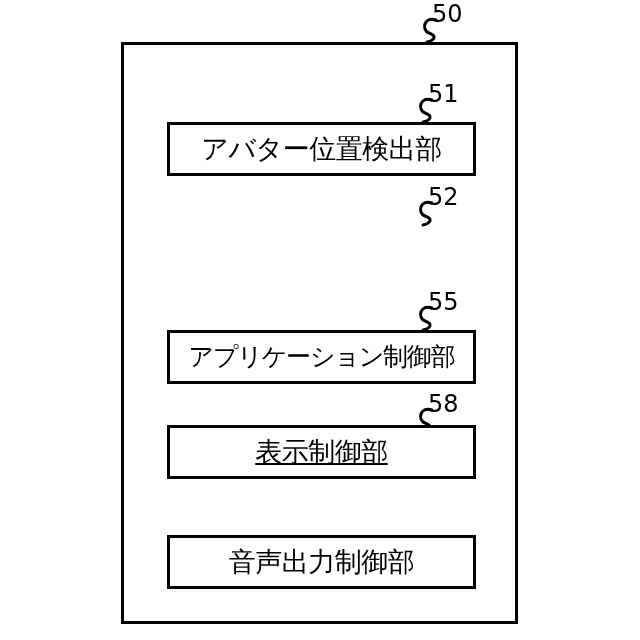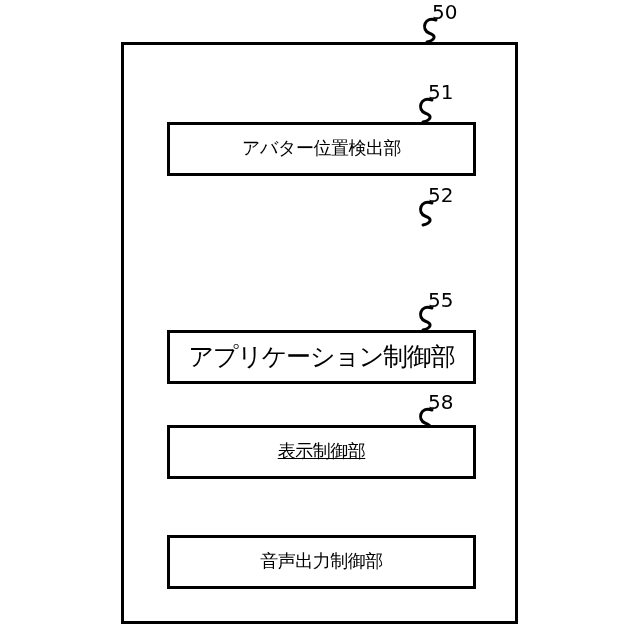--- a/index.html
+++ b/index.html
@@ -35,21 +35,21 @@
     height: 54px;
     border: 3px solid #000000;
     box-sizing: border-box;
     background: #ffffff;
     display: flex;
     align-items: center;
     justify-content: center;
   }
   .component-label {
     font-family: "DejaVu Sans", "Liberation Sans", sans-serif;
-    font-size: 18px;
+    font-size: 27px;
     line-height: 1;
     color: #000000;
     white-space: nowrap;
     letter-spacing: -0.5px;
     transform: translateY(-1px);
   }
   .component-label.long {
     font-size: 25px;
     letter-spacing: -1.2px;
   }
@@ -65,21 +65,21 @@
     top: 0;
     width: 92px;
     height: 46px;
     overflow: visible;
   }
   .ref-number {
     position: absolute;
     left: 28px;
     top: -4px;
     font-family: "DejaVu Sans", "Liberation Sans", sans-serif;
-    font-size: 20px;
+    font-size: 24px;
     line-height: 1;
     color: #000000;
     letter-spacing: 0px;
   }
 </style>
 </head>
 <body>
 
 <div id="figure">
 

